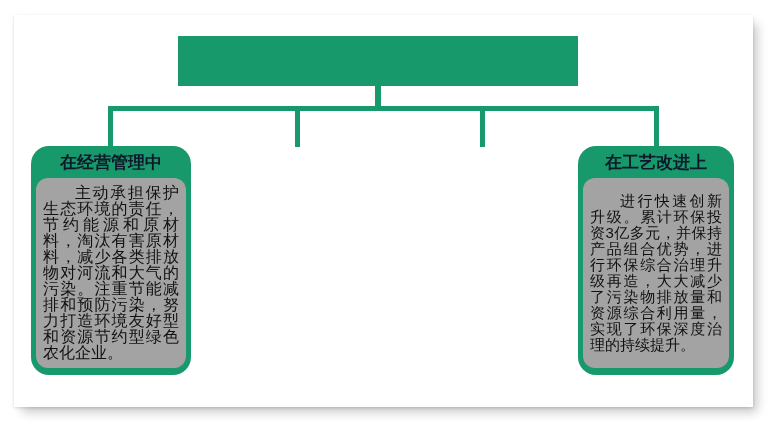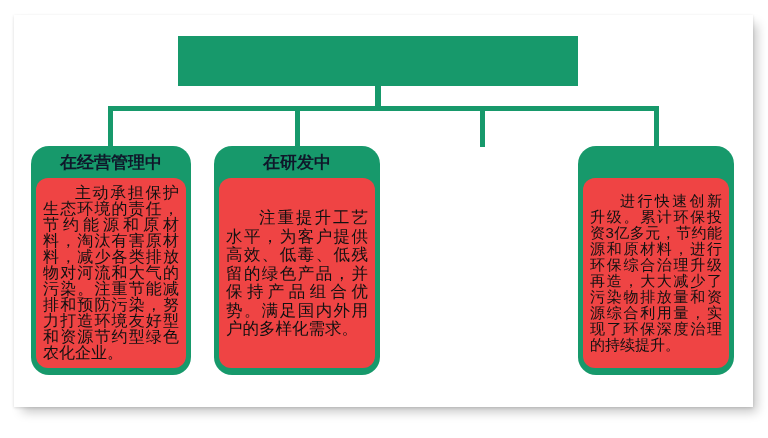--- a/index.html
+++ b/index.html
@@ -69,21 +69,21 @@
     font-size: 17px;
     font-weight: 700;
     line-height: 33px;
     text-align: center;
     white-space: nowrap;
   }
   .branch-panel {
     position: absolute;
     left: 5px; right: 5px;
     top: 32px; bottom: 7px;
-    background: #ef4444;
+    background: #a3a3a3;
     border-radius: 12px;
     display: flex;
     flex-direction: column;
     justify-content: center;
     padding: 0 7px;
     box-sizing: border-box;
   }
   .branch-body {
     color: #111111;
     text-align: justify;
@@ -115,28 +115,23 @@
     <div class="conn drop drop-3"></div>
     <div class="conn drop drop-4"></div>
 
     <div class="branch branch-1">
       <div class="branch-header">在经营管理中</div>
       <div class="branch-panel">
         <p class="branch-body body-1">主动承担保护生态环境的责任，节约能源和原材料，淘汰有害原材料，减少各类排放物对河流和大气的污染。注重节能减排和预防污染，努力打造环境友好型和资源节约型绿色农化企业。</p>
       </div>
     </div>
 
-    <div class="branch branch-2">
-      <div class="branch-header">在研发中</div>
-      <div class="branch-panel">
-        <p class="branch-body body-2">注重提升工艺水平，为客户提供高效、低毒、低残留的绿色产品，并保持产品组合优势。满足国内外用户的多样化需求。</p>
-      </div>
-    </div>
 
 
     <div class="branch branch-4">
+      <div class="branch-header">在工艺改进上</div>
       <div class="branch-panel">
-        <p class="branch-body body-4">进行快速创新升级。累计环保投资3亿多元，节约能源和原材料，进行环保综合治理升级再造，大大减少了污染物排放量和资源综合利用量，实现了环保深度治理的持续提升。</p>
+        <p class="branch-body body-4">进行快速创新升级。累计环保投资3亿多元，并保持产品组合优势，进行环保综合治理升级再造，大大减少了污染物排放量和资源综合利用量，实现了环保深度治理的持续提升。</p>
       </div>
     </div>
 
   </div>
 </div>
 
 </body></html>

